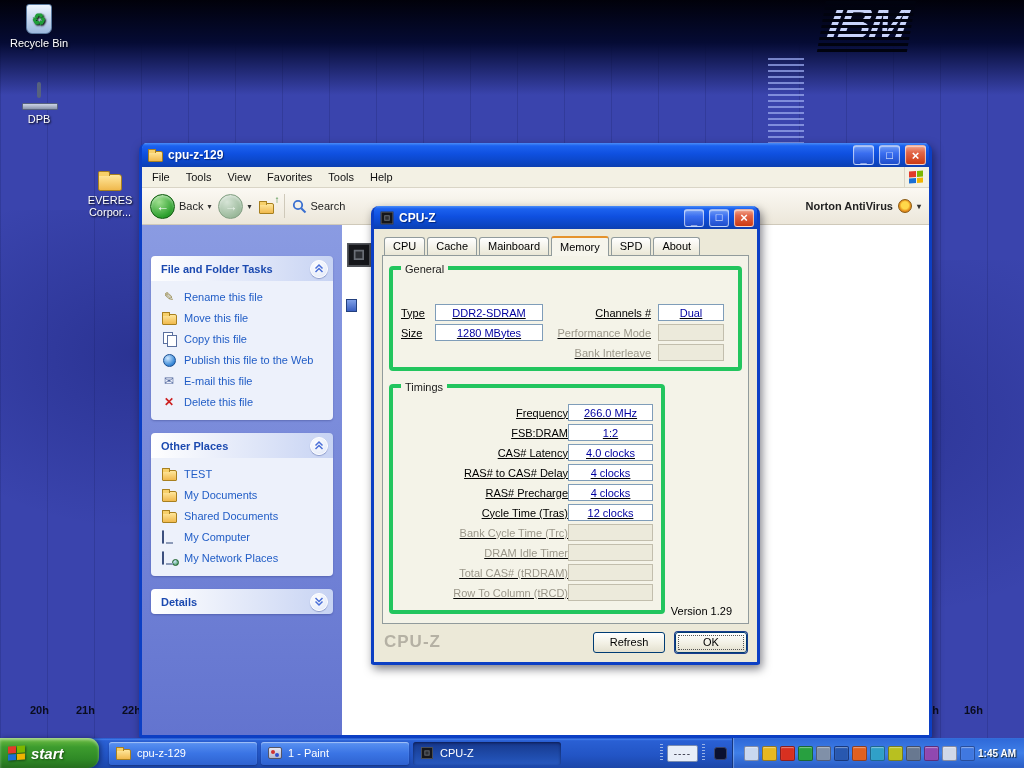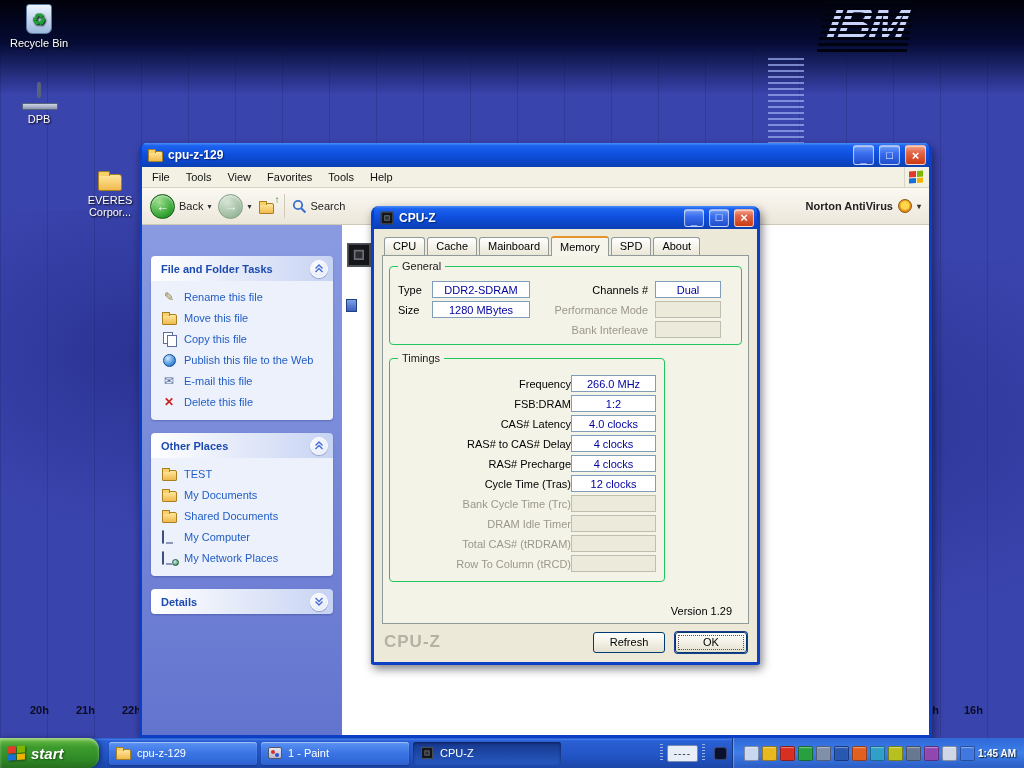--- a/index.html
+++ b/index.html
@@ -89,32 +89,32 @@
 
   
   .cpuz{left:371px;top:206px;width:389px;height:459px;background:#ece9d8;z-index:10;}
   .cpuz .titlebar{height:23px;}
   .cpuz .tbtn{width:20px;height:18px;}
   .cbody{padding:7px 8px 6px;height:calc(100% - 23px);display:flex;flex-direction:column;}
   .tabs{display:flex;align-items:flex-end;padding-left:2px;position:relative;z-index:2;}
   .tab{height:18px;padding:2px 8px 0;font-size:11px;background:linear-gradient(180deg,#ffffff,#eae7d6);border:1px solid #919b9c;border-bottom:none;border-radius:3px 3px 0 0;margin-right:2px;color:#000;cursor:default;}
   .tab.active{height:20px;background:#f6f5ec;border-top:2px solid #e5932c;margin-bottom:-1px;padding-top:3px;font-weight:normal;}
   .tabpanel{height:369px;border:1px solid #919b9c;background:#f4f3e8;position:relative;padding:10px 6px 6px;}
-  .group{border:1px solid #22c55e;border-radius:4px;position:relative;padding:14px 8px 6px;}
+  .group{border:4px solid #22c55e;border-radius:4px;position:relative;padding:14px 8px 6px;text-decoration:underline;}
   .legend{position:absolute;top:-7px;left:8px;background:#f4f3e8;padding:0 4px;font-size:11px;color:#1a1a1a;}
   .flabel{font-size:11px;color:#000;white-space:nowrap;}
   .flabel.dis{color:#9b978a;}
   .fval{height:17px;border:1px solid #7f9db9;background:#fff;color:#0000a0;font-size:11px;display:flex;align-items:center;justify-content:center;white-space:nowrap;}
   .fval.empty{background:#eceadb;border-color:#c2bead;}
-  .gen{display:flex;}
+  .gen{display:flex;margin-top:20px;}
   .gcol-l{width:146px;display:flex;flex-direction:column;gap:3px;}
   .gcol-r{flex:1;display:flex;flex-direction:column;gap:3px;}
   .genrow{display:flex;align-items:center;}
   .gcol-l .flabel{width:34px;}
-  .gcol-l .fval{width:98px;}
+  .gcol-l .fval{width:108px;}
   .gcol-r .flabel{width:104px;text-align:right;margin-right:7px;}
   .gcol-r .fval{width:66px;}
   .timings{width:276px;margin-top:13px;padding-top:16px;}
   .trow{display:flex;align-items:center;margin-bottom:3px;}
   .trow .flabel{flex:1;text-align:right;}
   .trow .fval{width:85px;}
   .version{position:absolute;right:16px;bottom:6px;font-size:11px;color:#000;}
   .cfooter{flex:1;display:flex;align-items:center;padding:4px 2px 0;}
   .watermark{font-size:17px;font-weight:bold;color:#b5b1a4;letter-spacing:1px;}
   .btnrow{margin-left:auto;display:flex;gap:10px;}

